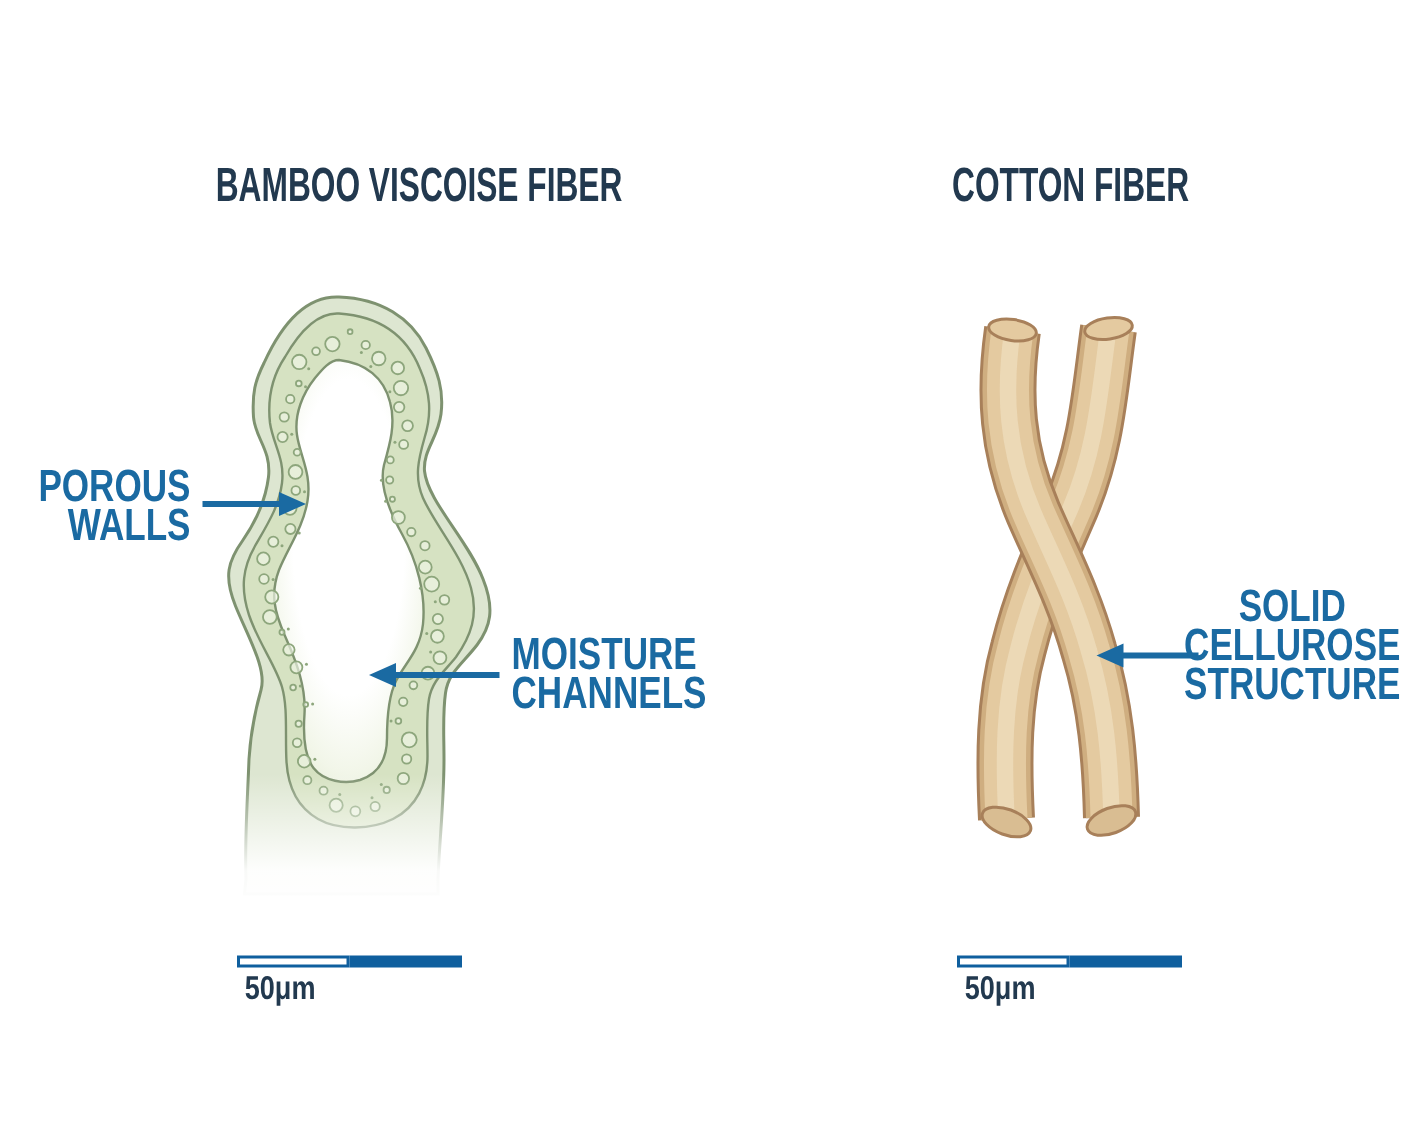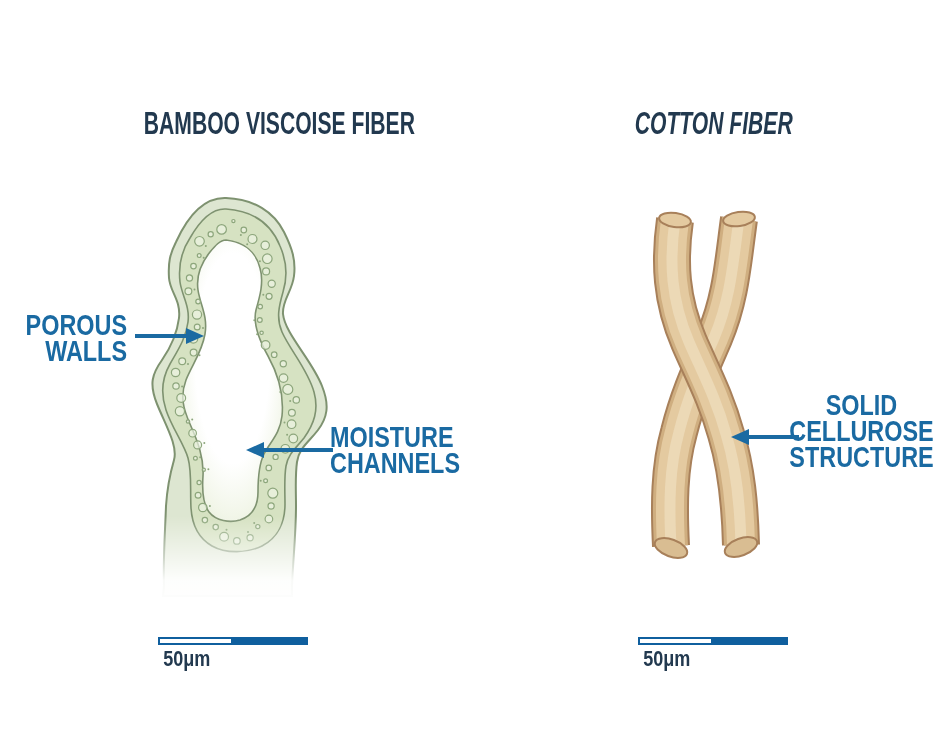--- a/index.html
+++ b/index.html
@@ -246,32 +246,32 @@
     <g>
       <line x1="799" y1="437" x2="747" y2="437" stroke="var(--label-blue)" stroke-width="4"></line>
       <polygon points="749,429 731,437 749,445" fill="var(--label-blue)"></polygon>
     </g>
   </svg>
 
   <div class="title" style="left:74px;top:105px;width:320px;">
     <span class="condensed">BAMBOO VISCOISE FIBER</span>
   </div>
 
-  <div class="title" style="left:594px;top:105px;width:240px;font-style:italic;">
+  <div class="title" style="left:594px;top:105px;width:240px;">
     <span class="condensed">COTTON FIBER</span>
   </div>
 
   <div class="fiber-label align-right" style="right:813px;top:312px;">
     <span class="condensed">
       <span>POROUS</span><br>
       <span>WALLS</span>
     </span>
   </div>
 
-  <div class="fiber-label align-left" style="left:330px;top:424px;">
+  <div class="fiber-label align-left" style="left:341px;top:424px;">
     <span class="condensed">
       <span>MOISTURE</span><br>
       <span>CHANNELS</span>
     </span>
   </div>
 
   <div class="fiber-label align-center" style="left:769px;top:392px;width:180px;">
     <span class="condensed">
       <span>SOLID</span><br>
       <span>CELLUROSE</span><br>

